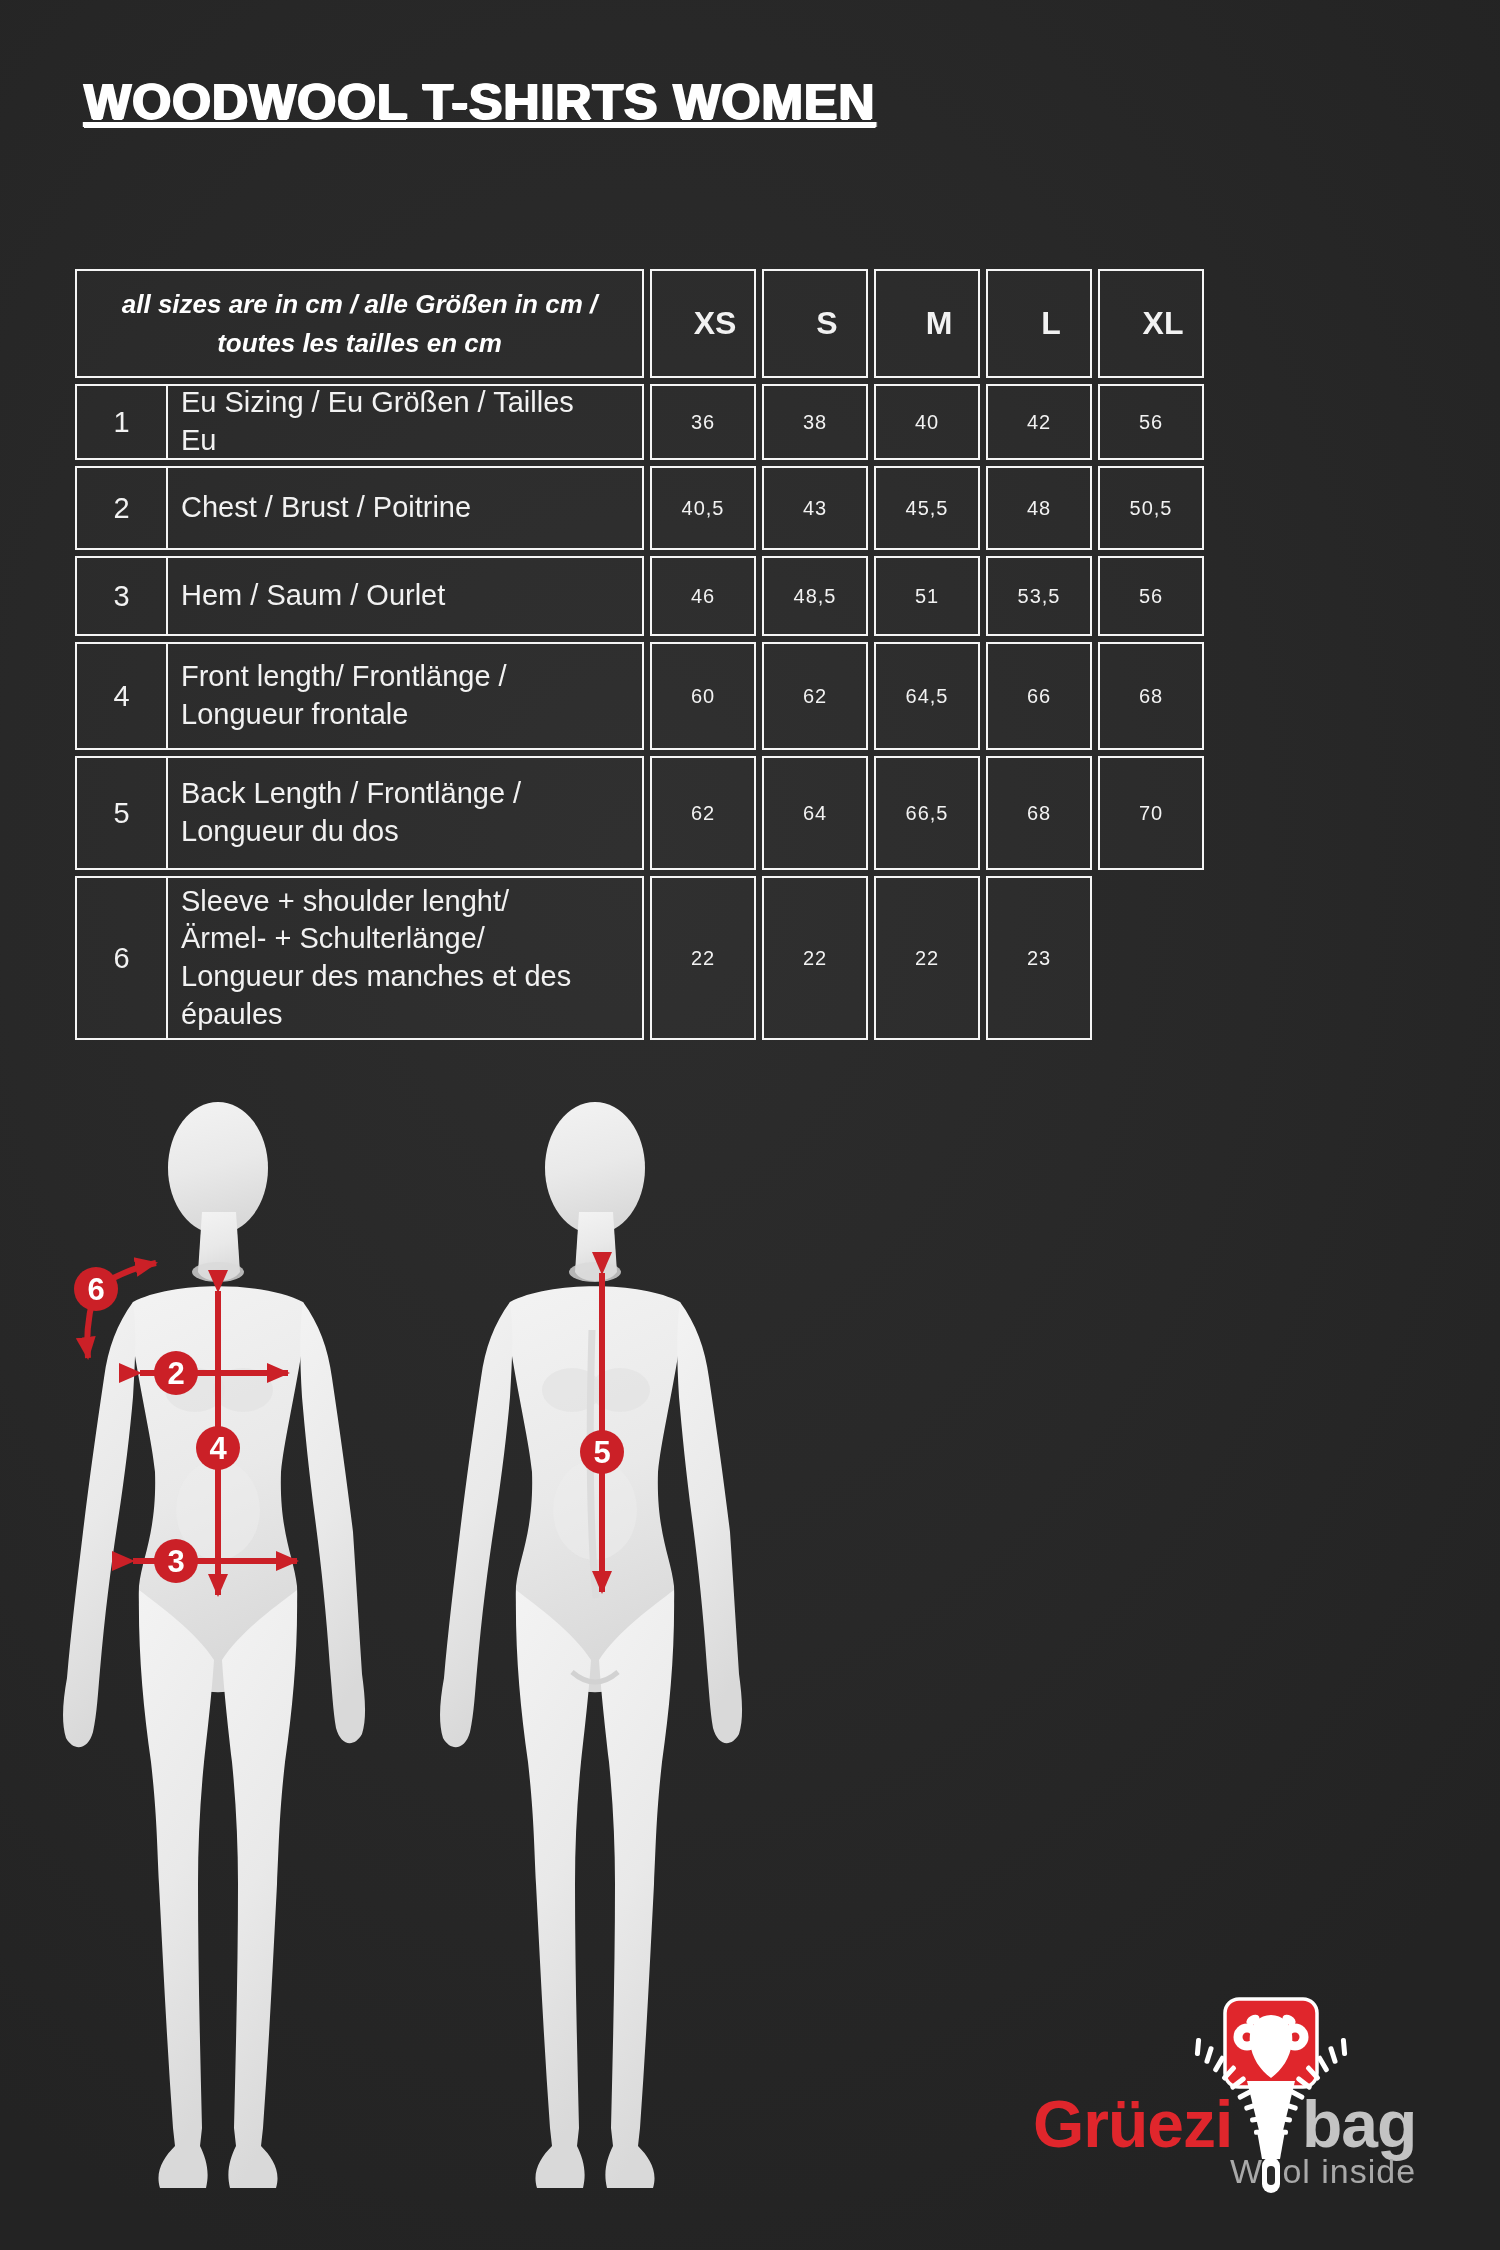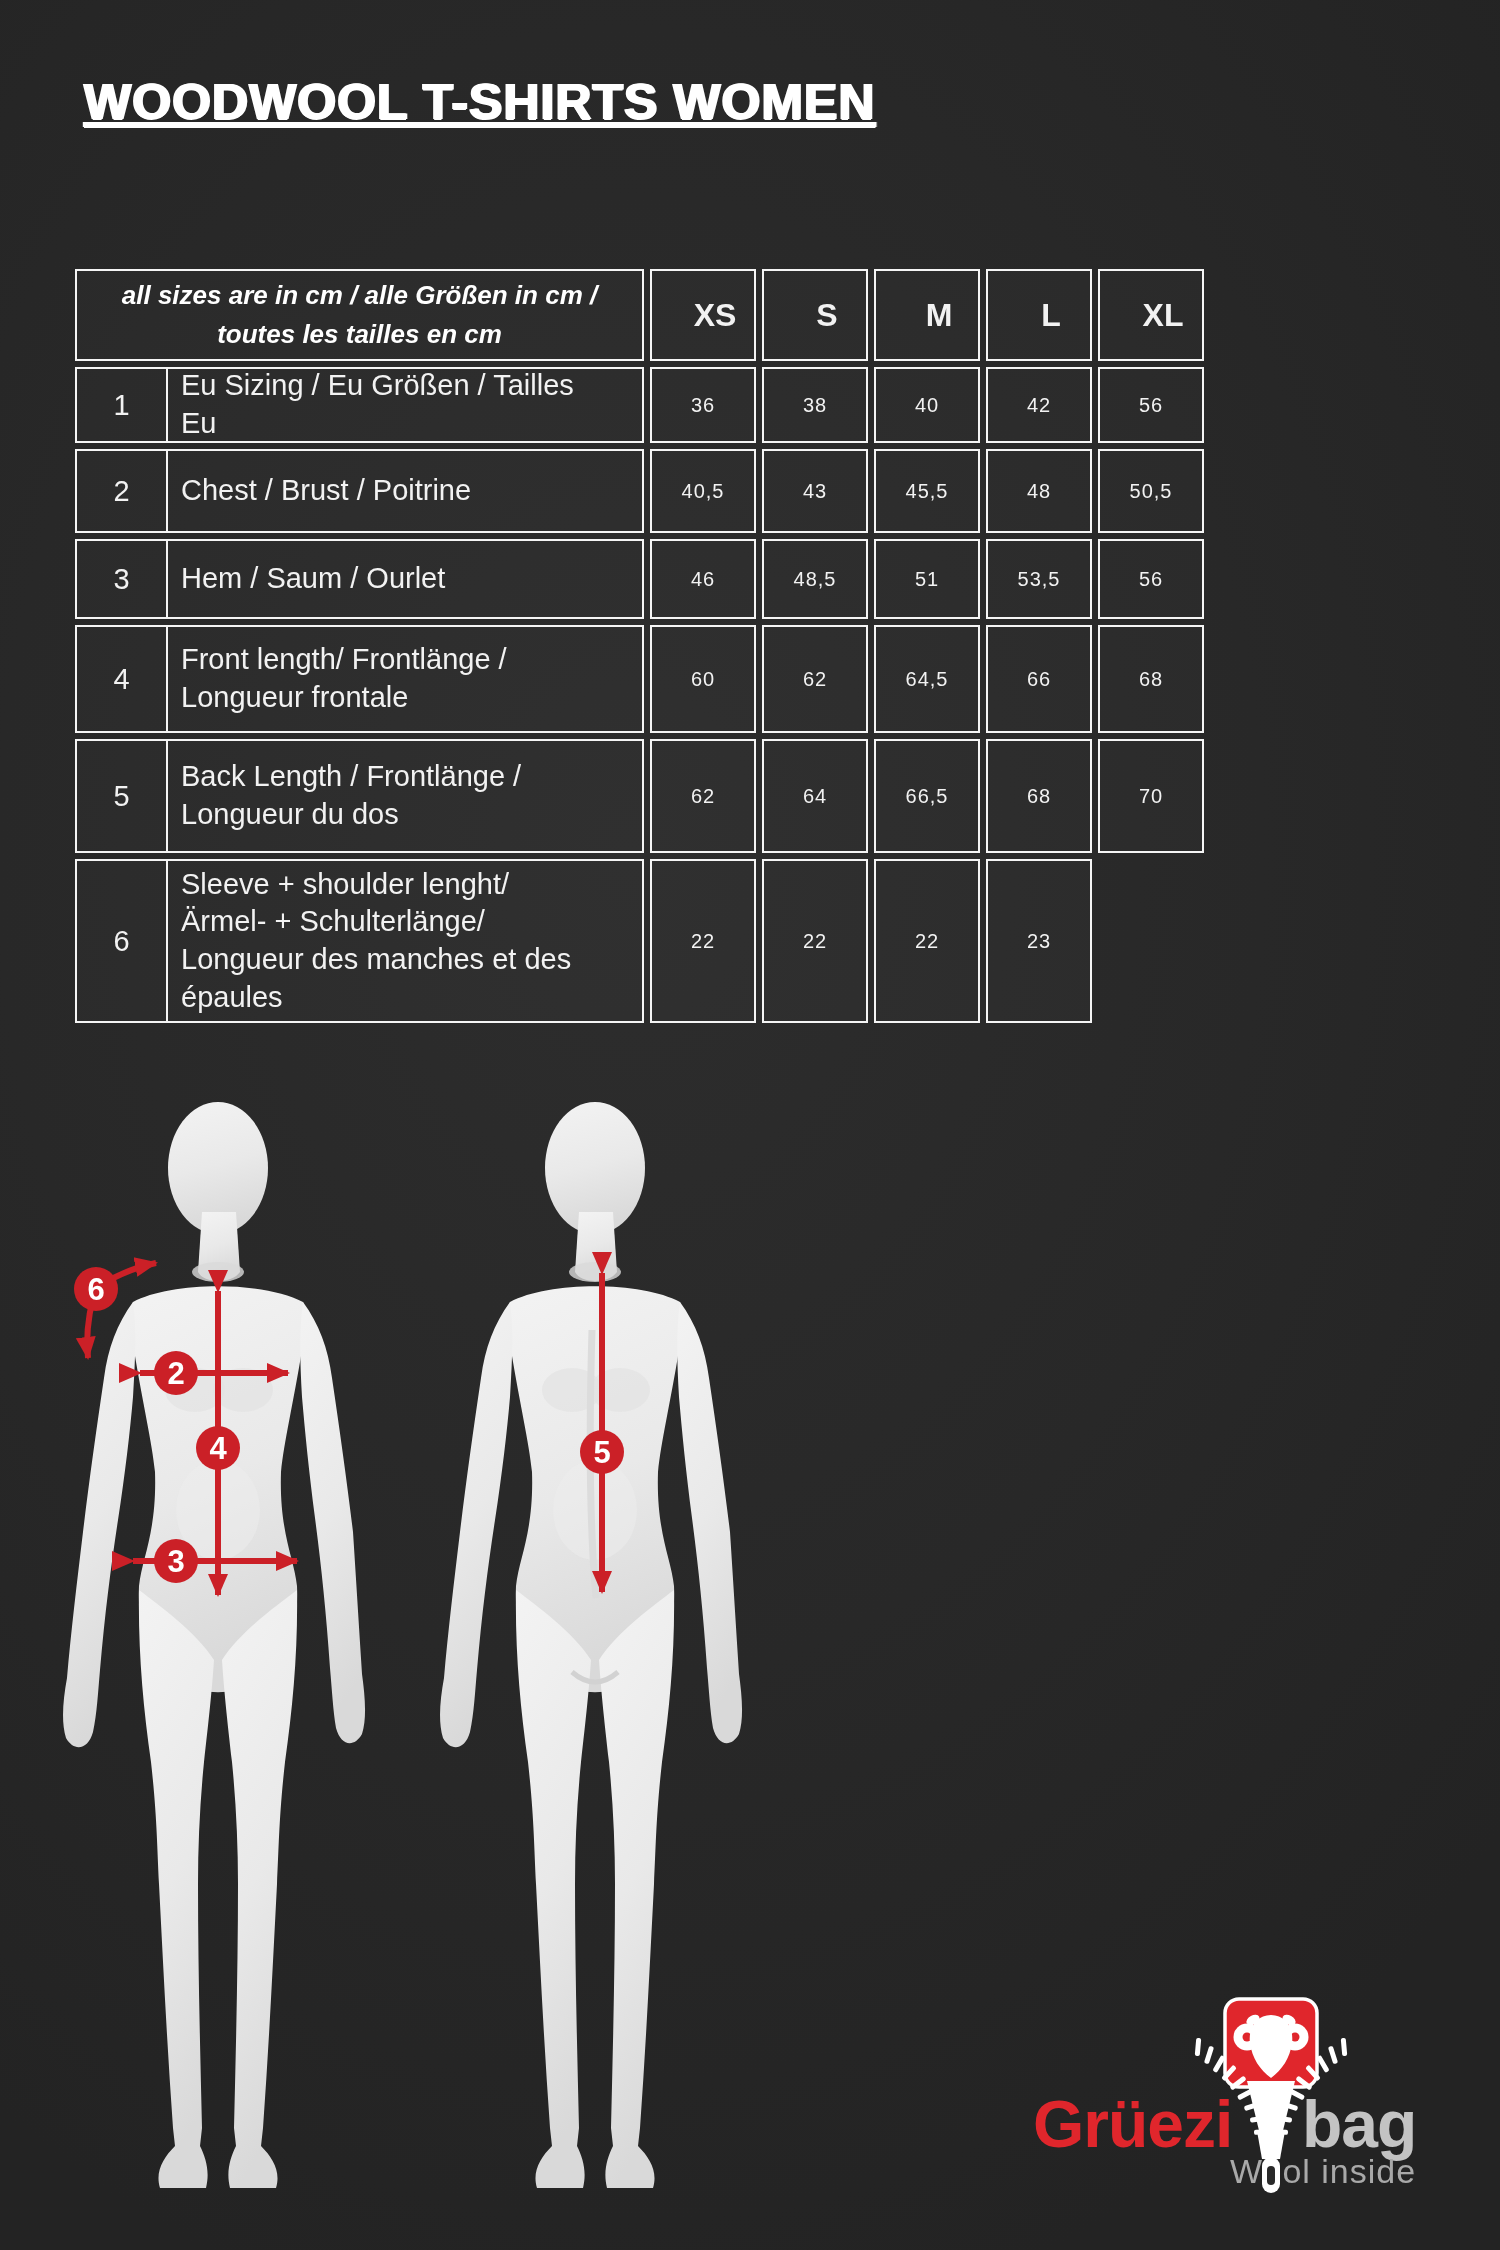--- a/index.html
+++ b/index.html
@@ -37,21 +37,21 @@
     font-size:29px;color:#f2f2f2;
   }
   .lblcell{
     flex:1;display:flex;align-items:center;
     padding:10px 52px 10px 13px;font-size:29px;line-height:1.3;color:#f2f2f2;
   }
   .valbox{
     width:106px;display:flex;align-items:center;justify-content:center;
     font-size:20px;letter-spacing:1px;color:#f2f2f2;
   }
-  .headrow{height:92px;border-radius:24px;}
+  .headrow{height:109px;border-radius:24px;}
   .headlabel{
     width:569px;display:flex;flex-direction:column;
     align-items:center;justify-content:center;
     font-style:italic;font-weight:bold;font-size:26px;line-height:1.5;
   }
   .sizehead{font-weight:bold;font-size:32px;letter-spacing:0;padding-left:24px;}
   .figures-svg{position:absolute;left:0;top:0;width:1500px;height:2250px;}
   .logo-svg{position:absolute;left:1020px;top:1985px;width:430px;height:240px;}
   .brand-red{font:bold 66px "Liberation Sans",sans-serif;fill:var(--logo-red);letter-spacing:-1px;}
   .brand-gray{font:bold 66px "Liberation Sans",sans-serif;fill:#c3c3c3;letter-spacing:-1px;}

